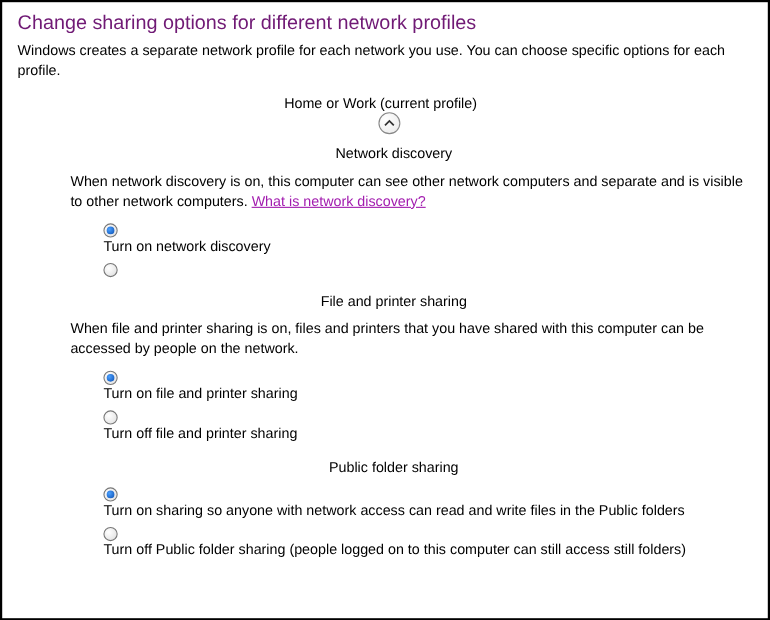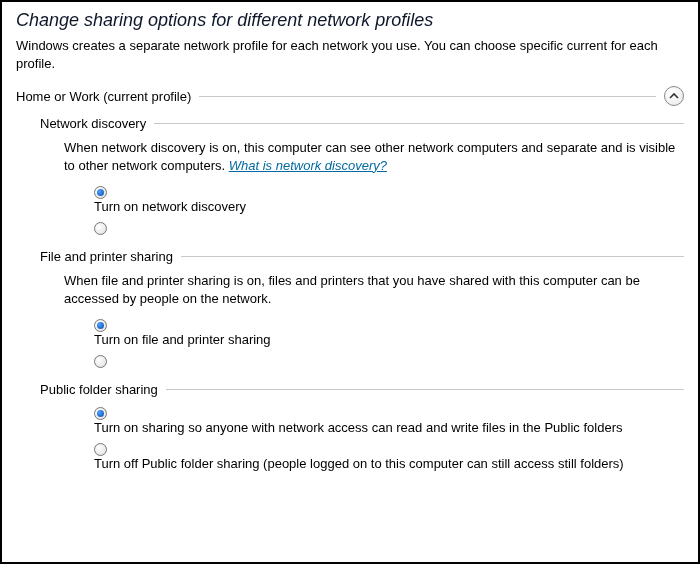--- a/index.html
+++ b/index.html
@@ -8,34 +8,34 @@
       font-size: 13px;
       color: #000;
       background: #fff;
       width: 700px;
       height: 564px;
       border: 2px solid #000;
       padding: 8px 14px;
       overflow: hidden;
     }
     .title {
-      color: #0f172a;
+      color: #701a75;
       font-size: 18px;
       font-weight: normal;
       margin-bottom: 6px;
-      font-style: italic;
     }
     .subtitle {
       margin-bottom: 14px;
       line-height: 1.35;
     }
     .profile-header {
       display: flex;
       align-items: center;
       margin-bottom: 10px;
+      flex-direction: column;
     }
     .profile-header .label {
       padding-right: 8px;
       white-space: nowrap;
     }
     .profile-header .rule {
       flex: 1;
       border-top: 1px solid #c8c8c8;
       height: 0;
     }
@@ -53,40 +53,40 @@
     }
     .chevron-btn svg { width: 10px; height: 10px; }
     .section {
       margin-left: 24px;
       margin-bottom: 14px;
     }
     .section-header {
       display: flex;
       align-items: center;
       margin-bottom: 8px;
+      flex-direction: column;
     }
     .section-header .label {
       padding-right: 8px;
       white-space: nowrap;
     }
     .section-header .rule {
       flex: 1;
       border-top: 1px solid #c8c8c8;
       height: 0;
     }
     .section-desc {
       margin-left: 24px;
       margin-bottom: 10px;
       line-height: 1.35;
     }
     .link {
-      color: #0369a1;
+      color: #a21caf;
       text-decoration: underline;
       cursor: pointer;
-      font-style: italic;
     }
     .radios {
       margin-left: 54px;
     }
     .radio-row {
       display: flex;
       align-items: flex-start;
       margin-bottom: 4px;
       cursor: pointer;
       flex-direction: column;
@@ -111,21 +111,21 @@
       background: radial-gradient(circle at 35% 35%, #4aa0ff, #0a4db0);
     }
     .radio-label {
       line-height: 1.3;
     }
   </style>
 </head>
 <body>
 
 <div class="title">Change sharing options for different network profiles</div>
-<div class="subtitle">Windows creates a separate network profile for each network you use. You can choose specific current for each profile.</div>
+<div class="subtitle">Windows creates a separate network profile for each network you use. You can choose specific options for each profile.</div>
 
 <div class="profile-header">
   <span class="label">Home or Work (current profile)</span>
   <span class="rule"></span>
   <span class="chevron-btn">
     <svg viewBox="0 0 10 10">
       <path d="M1 7 L5 3 L9 7" fill="none" stroke="#333" stroke-width="1.6"></path>
     </svg>
   </span>
 </div>
@@ -155,20 +155,21 @@
     <span class="rule"></span>
   </div>
   <div class="section-desc">When file and printer sharing is on, files and printers that you have shared with this computer can be accessed by people on the network.</div>
   <div class="radios">
     <div class="radio-row">
       <span class="radio checked"></span>
       <span class="radio-label">Turn on file and printer sharing</span>
     </div>
     <div class="radio-row">
       <span class="radio"></span>
+      <span class="radio-label">Turn off file and printer sharing</span>
     </div>
   </div>
 </div>
 
 <div class="section">
   <div class="section-header">
     <span class="label">Public folder sharing</span>
     <span class="rule"></span>
   </div>
   <div class="radios">

